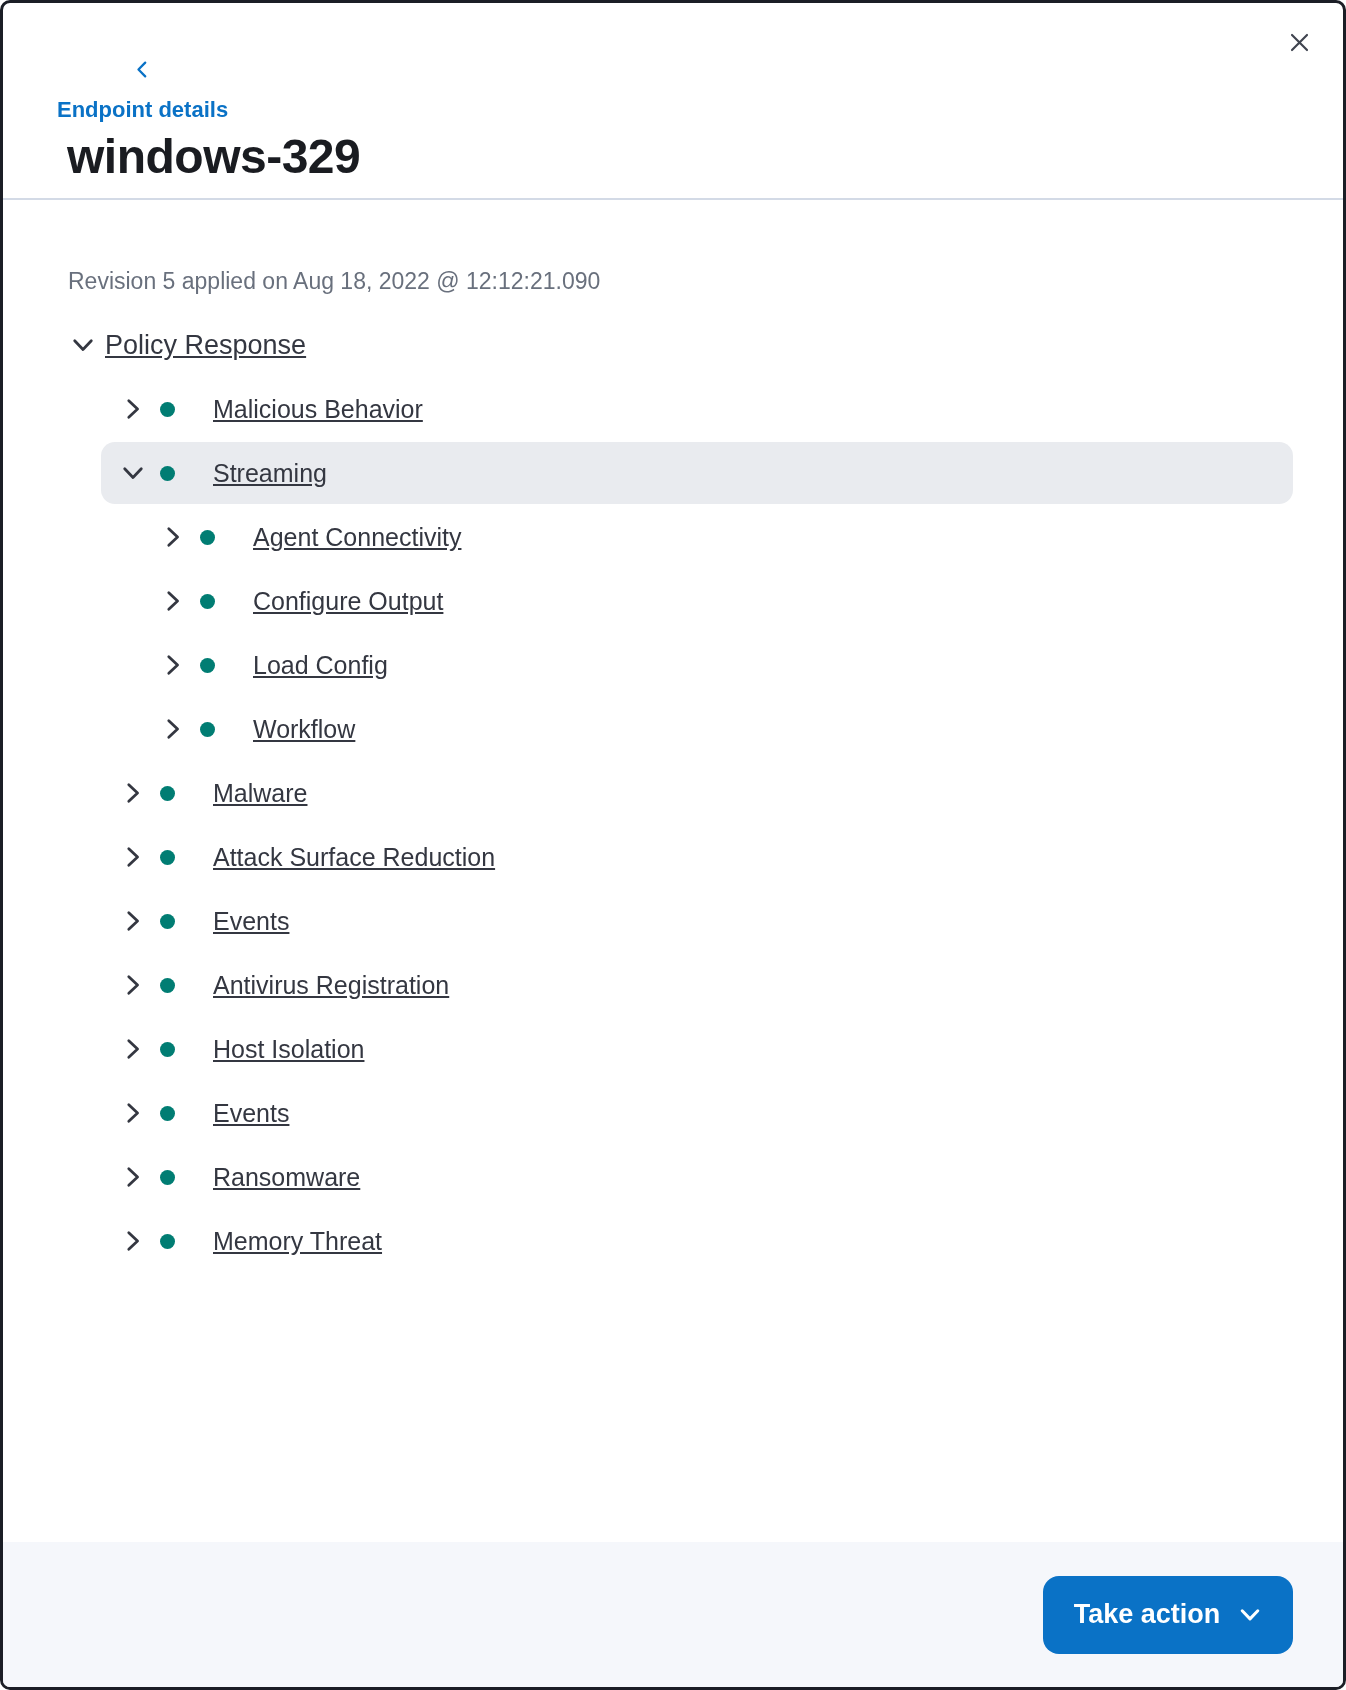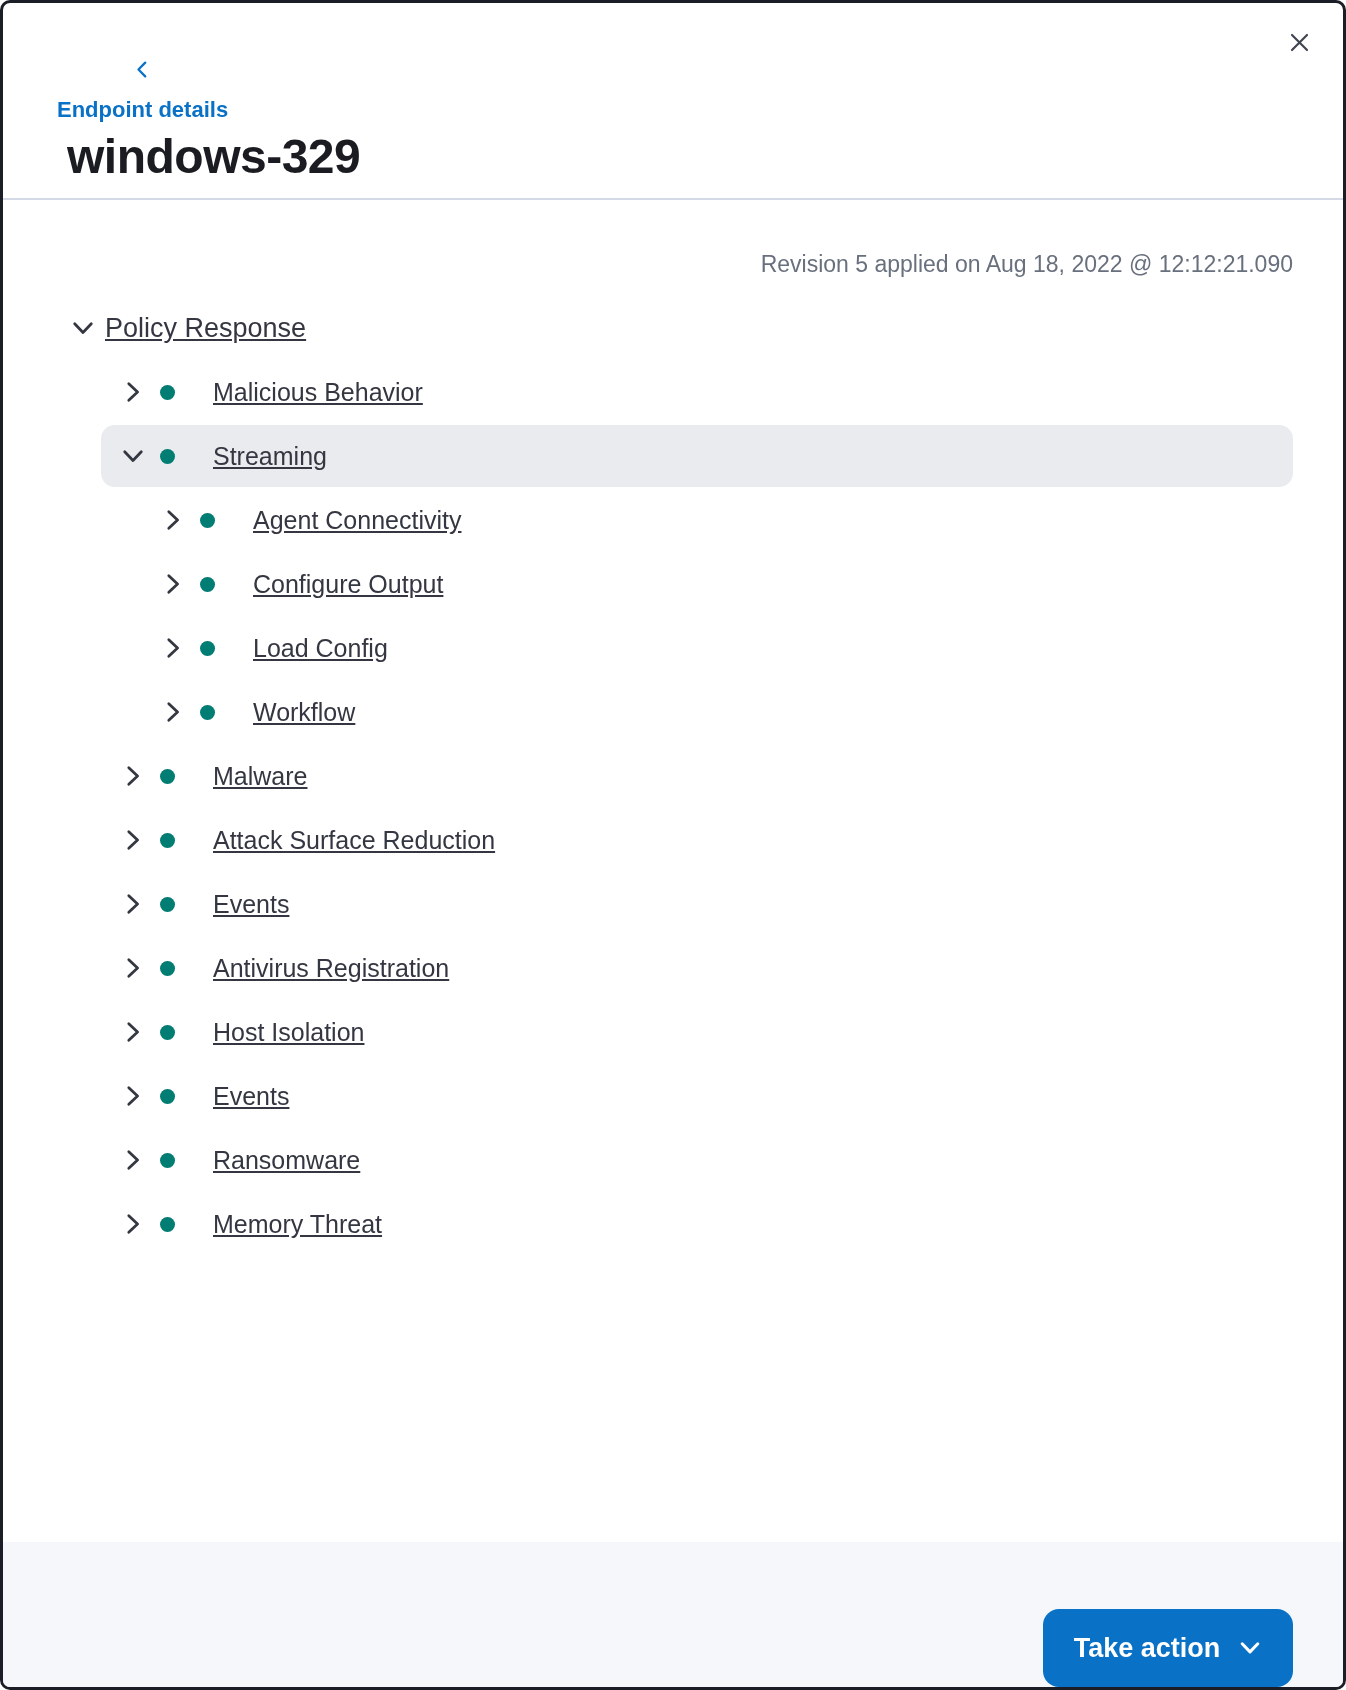--- a/index.html
+++ b/index.html
@@ -44,21 +44,21 @@
   }
   .close-btn{
     position:absolute;top:17px;right:20px;
     width:48px;height:48px;border:none;background:transparent;
     display:flex;align-items:center;justify-content:center;
     cursor:pointer;color:#404550;padding:0;
   }
   
   .main{flex:1 1 auto;padding:49px 50px 0 48px;overflow:hidden;}
   .revision{
-    margin:0;font-size:23px;line-height:30px;color:var(--subtext);font-weight:400;text-align:right;
+    margin:17px;font-size:23px;line-height:30px;color:var(--subtext);font-weight:400;
   }
   .tree{margin-top:18px;}
   .row{
     display:flex;align-items:center;
     height:62px;margin-bottom:2px;
     border-radius:14px;cursor:pointer;text-decoration:underline;
   }
   .row .chev{flex:none;width:26px;height:26px;display:flex;align-items:center;justify-content:center;color:#343741;}
   .row .dot{flex:none;width:15px;height:15px;border-radius:50%;background:var(--dot);margin-left:14px;}
   .row .lbl{margin-left:38px;font-size:25px;line-height:32px;color:var(--text);white-space:nowrap;}
@@ -66,21 +66,21 @@
   .row.lvl0 .lbl{margin-left:9px;font-size:27px;}
   .row.lvl1{padding-left:69px;}
   .row.lvl2{padding-left:109px;}
   .row.selected{
     background:var(--selected-bg);
     margin-left:50px;padding-left:19px;
   }
   
   .footer{
     flex:none;height:145px;background:var(--footer-bg);
-    display:flex;align-items:flex-end;justify-content:flex-end;
+    display:flex;align-items:center;justify-content:flex-end;
     padding-right:50px;
   }
   .take-action-btn{
     min-width:250px;height:78px;
     background:var(--primary);color:#fff;
     border:none;border-radius:16px;
     font-family:"Liberation Sans",sans-serif;
     font-size:27px;font-weight:700;
     display:flex;align-items:center;justify-content:center;gap:18px;
     cursor:pointer;padding:0 30px;

